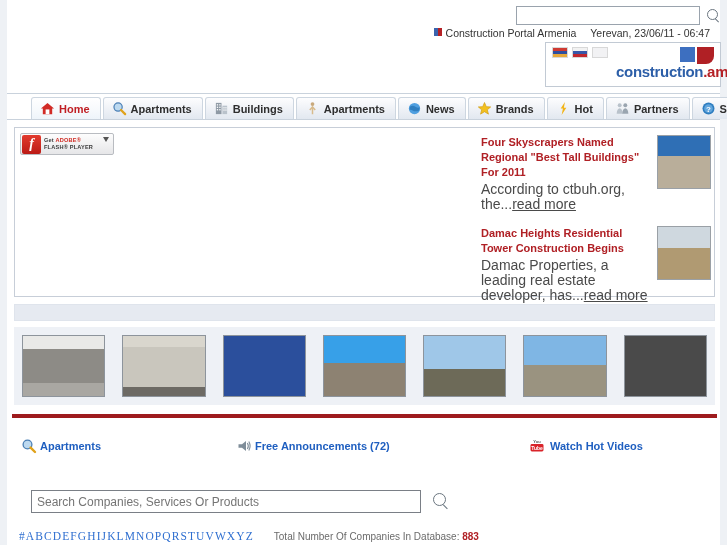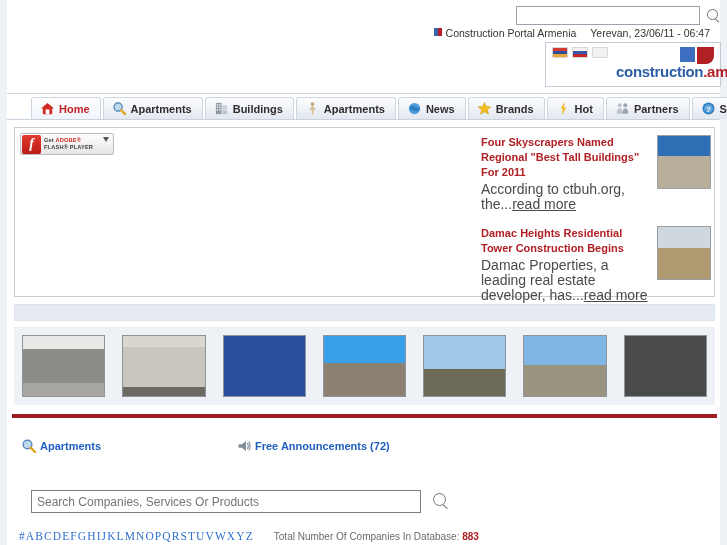--- a/index.html
+++ b/index.html
@@ -485,20 +485,28 @@
 
       <div class="flink" style="left:217px;">
         <svg class="ico" viewBox="0 0 16 16">
           <path d="M2.5 6.2 L6 6.2 L10 3 L10 13 L6 9.8 L2.5 9.8 Z" fill="#7f8d99"></path>
           <path d="M11.4 5 Q13.2 8 11.4 11" stroke="#7f8d99" stroke-width="1.1" fill="none"></path>
           <path d="M12.8 3.4 Q15.4 8 12.8 12.6" stroke="#7f8d99" stroke-width="1.1" fill="none"></path>
         </svg>
         <span>Free Announcements (72)</span>
       </div>
 
+      <div class="flink" style="left:508px;">
+        <svg class="ico" viewBox="0 0 16 16" style="width:20px;height:16px">
+          <text x="8" y="5" text-anchor="middle" font-size="4" fill="#555" font-family="Liberation Sans, sans-serif">You</text>
+          <rect x="1.5" y="6" width="13" height="7.4" rx="1.4" fill="#d9242a"></rect>
+          <text x="8" y="11.8" text-anchor="middle" font-size="5" fill="#fff" font-weight="bold" font-family="Liberation Sans, sans-serif">Tube</text>
+        </svg>
+        <span>Watch Hot Videos</span>
+      </div>
     </div>
 
     <div class="bottom-search">
       <input type="text" value="" placeholder="Search Companies, Services Or Products" style="">
       <span class="search-glass"></span>
     </div>
 
     <div class="alpharow">
       <span class="alpha">#ABCDEFGHIJKLMNOPQRSTUVWXYZ</span>
       <span class="dbcount"><span>Total Number Of Companies In Database:</span>

